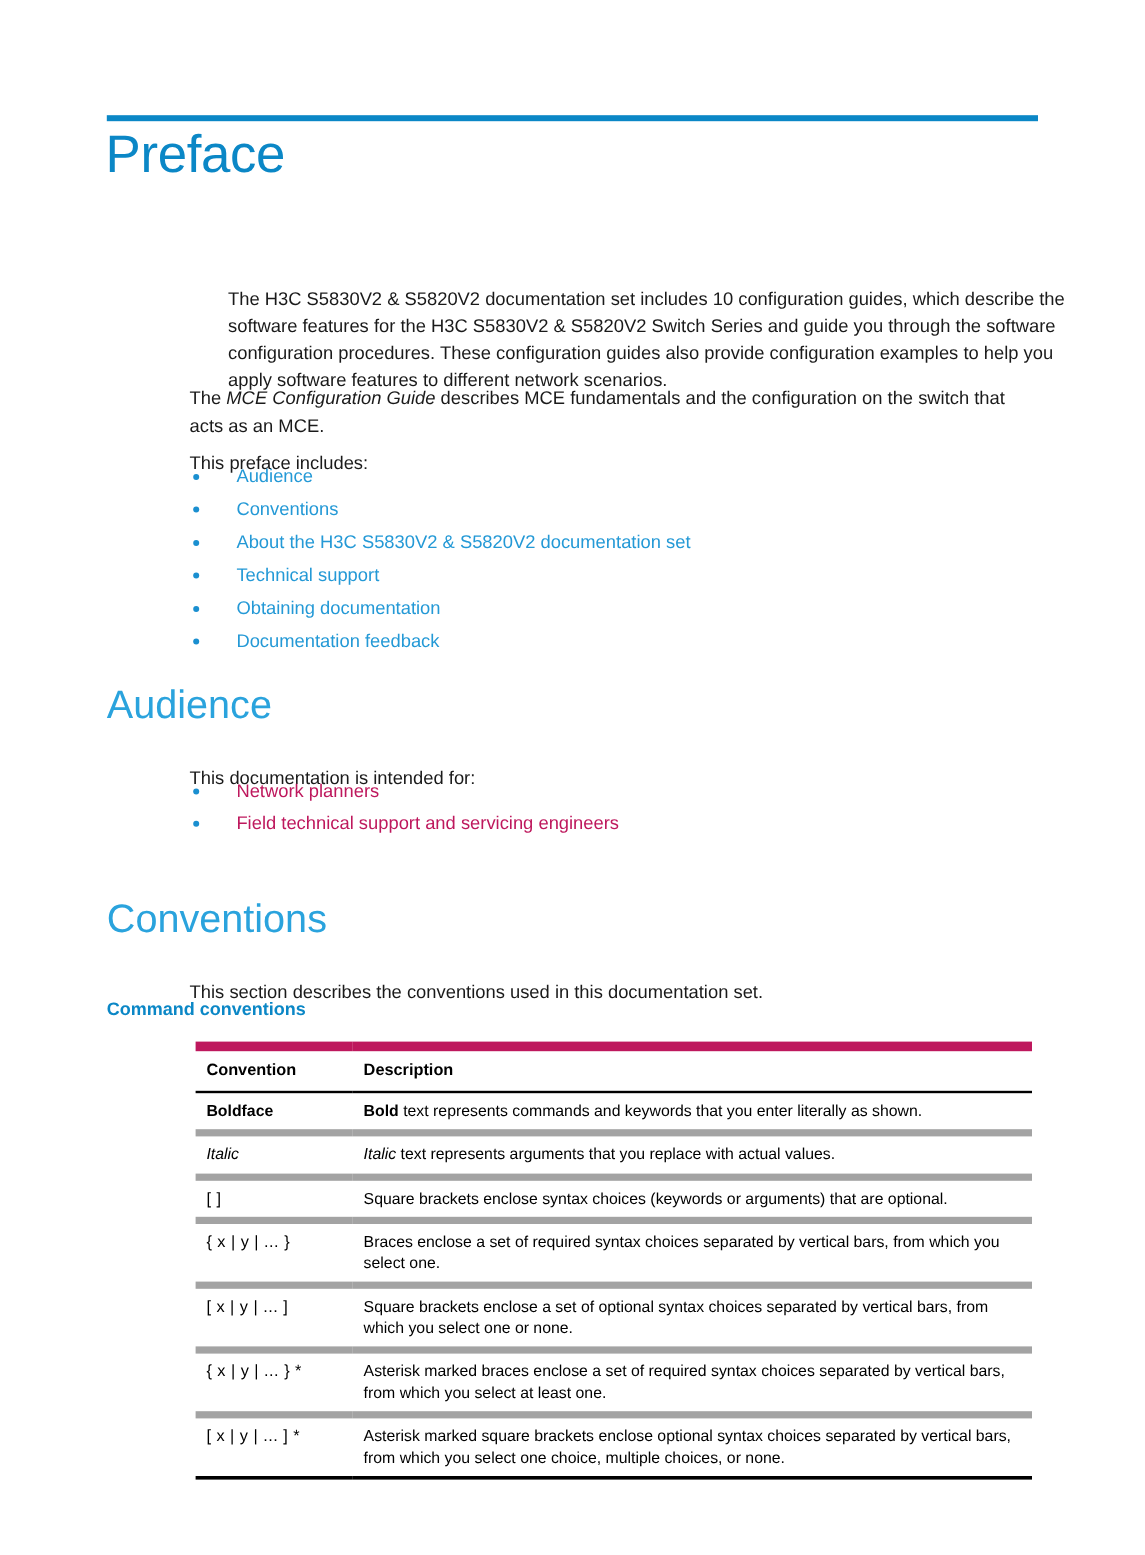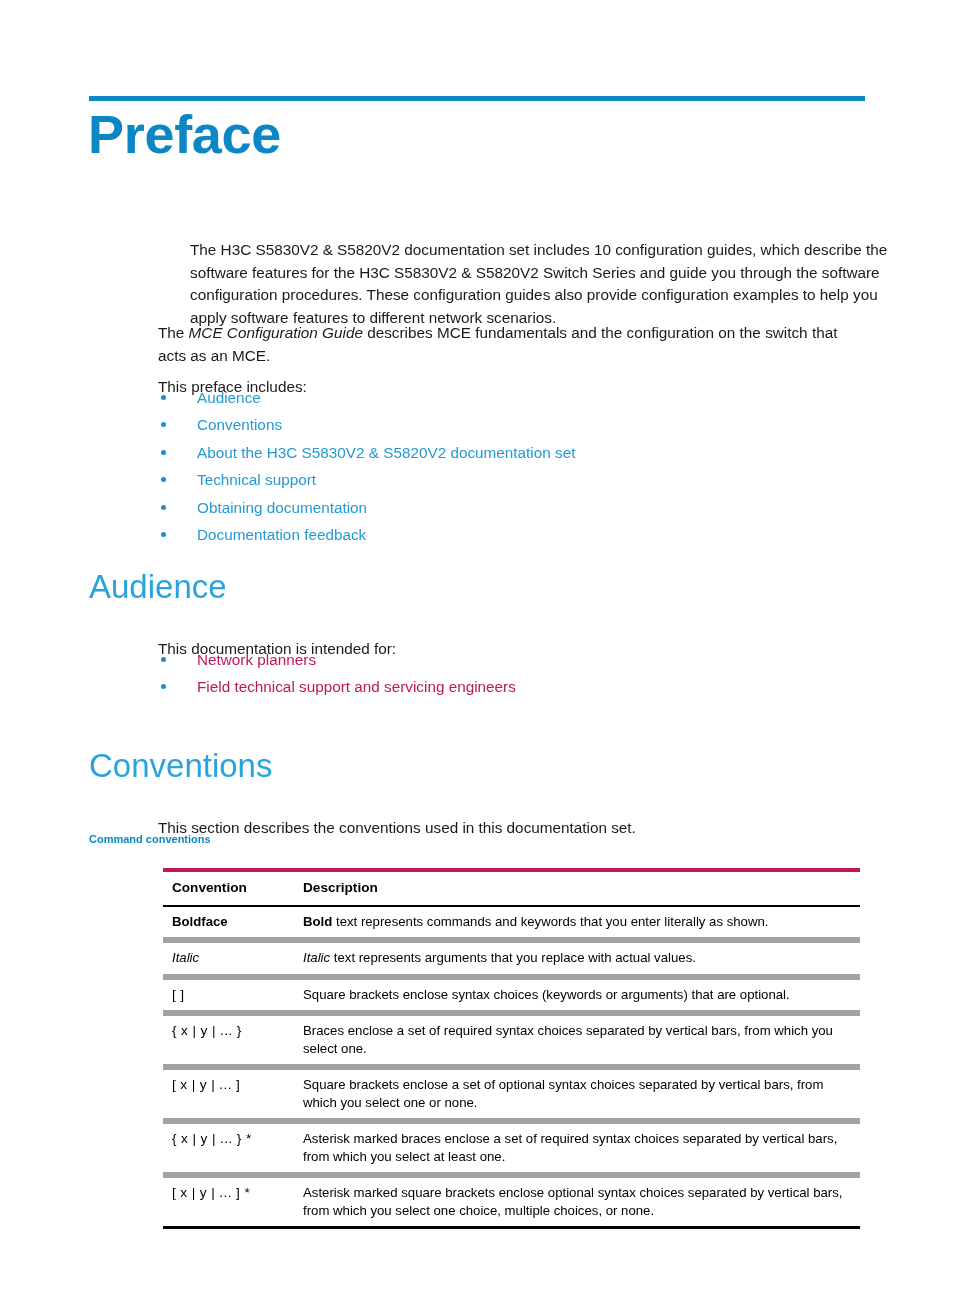--- a/index.html
+++ b/index.html
@@ -31,22 +31,22 @@
     width: 776px;
     height: 5px;
     background: #0b87c6;
   }
 
   
   .h1-title {
     position: absolute;
     left: 88px;
     top: 106px;
-    font-size: 54px;
-    font-weight: bold;
+    font-size: 44px;
+    font-weight: normal;
     color: #0b87c6;
     letter-spacing: -0.3px;
     line-height: 1.05;
   }
 
   .h2-title {
     position: absolute;
     left: 89px;
     font-size: 33px;
     font-weight: normal;
@@ -54,21 +54,21 @@
     line-height: 1.05;
     letter-spacing: 0px;
   }
   #audience-heading { top: 570px; }
   #conventions-heading { top: 749px; }
 
   .h3-title {
     position: absolute;
     left: 89px;
     top: 833px;
-    font-size: 11px;
+    font-size: 15px;
     font-weight: bold;
     color: #0b87c6;
   }
 
   
   .para {
     position: absolute;
     left: 158px;
     width: 708px;
     font-size: 15.3px;
@@ -145,21 +145,21 @@
     padding-right: 8px;
     box-sizing: border-box;
   }
   .conv-table thead th {
     font-weight: bold;
     font-size: 13.6px;
     padding-top: 7px;
     padding-bottom: 8px;
   }
   .conv-table thead tr {
-    border-top: 4px solid #be185d;
+    border-top: 8px solid #be185d;
     border-bottom: 2px solid #000000;
   }
   .conv-table tbody tr {
     border-bottom: 6px solid #a3a3a3;
   }
   .conv-table tbody tr:last-child {
     border-bottom: 3px solid #000000;
   }
   .cell-bold { font-weight: bold; }
   .cell-italic { font-style: italic; }

